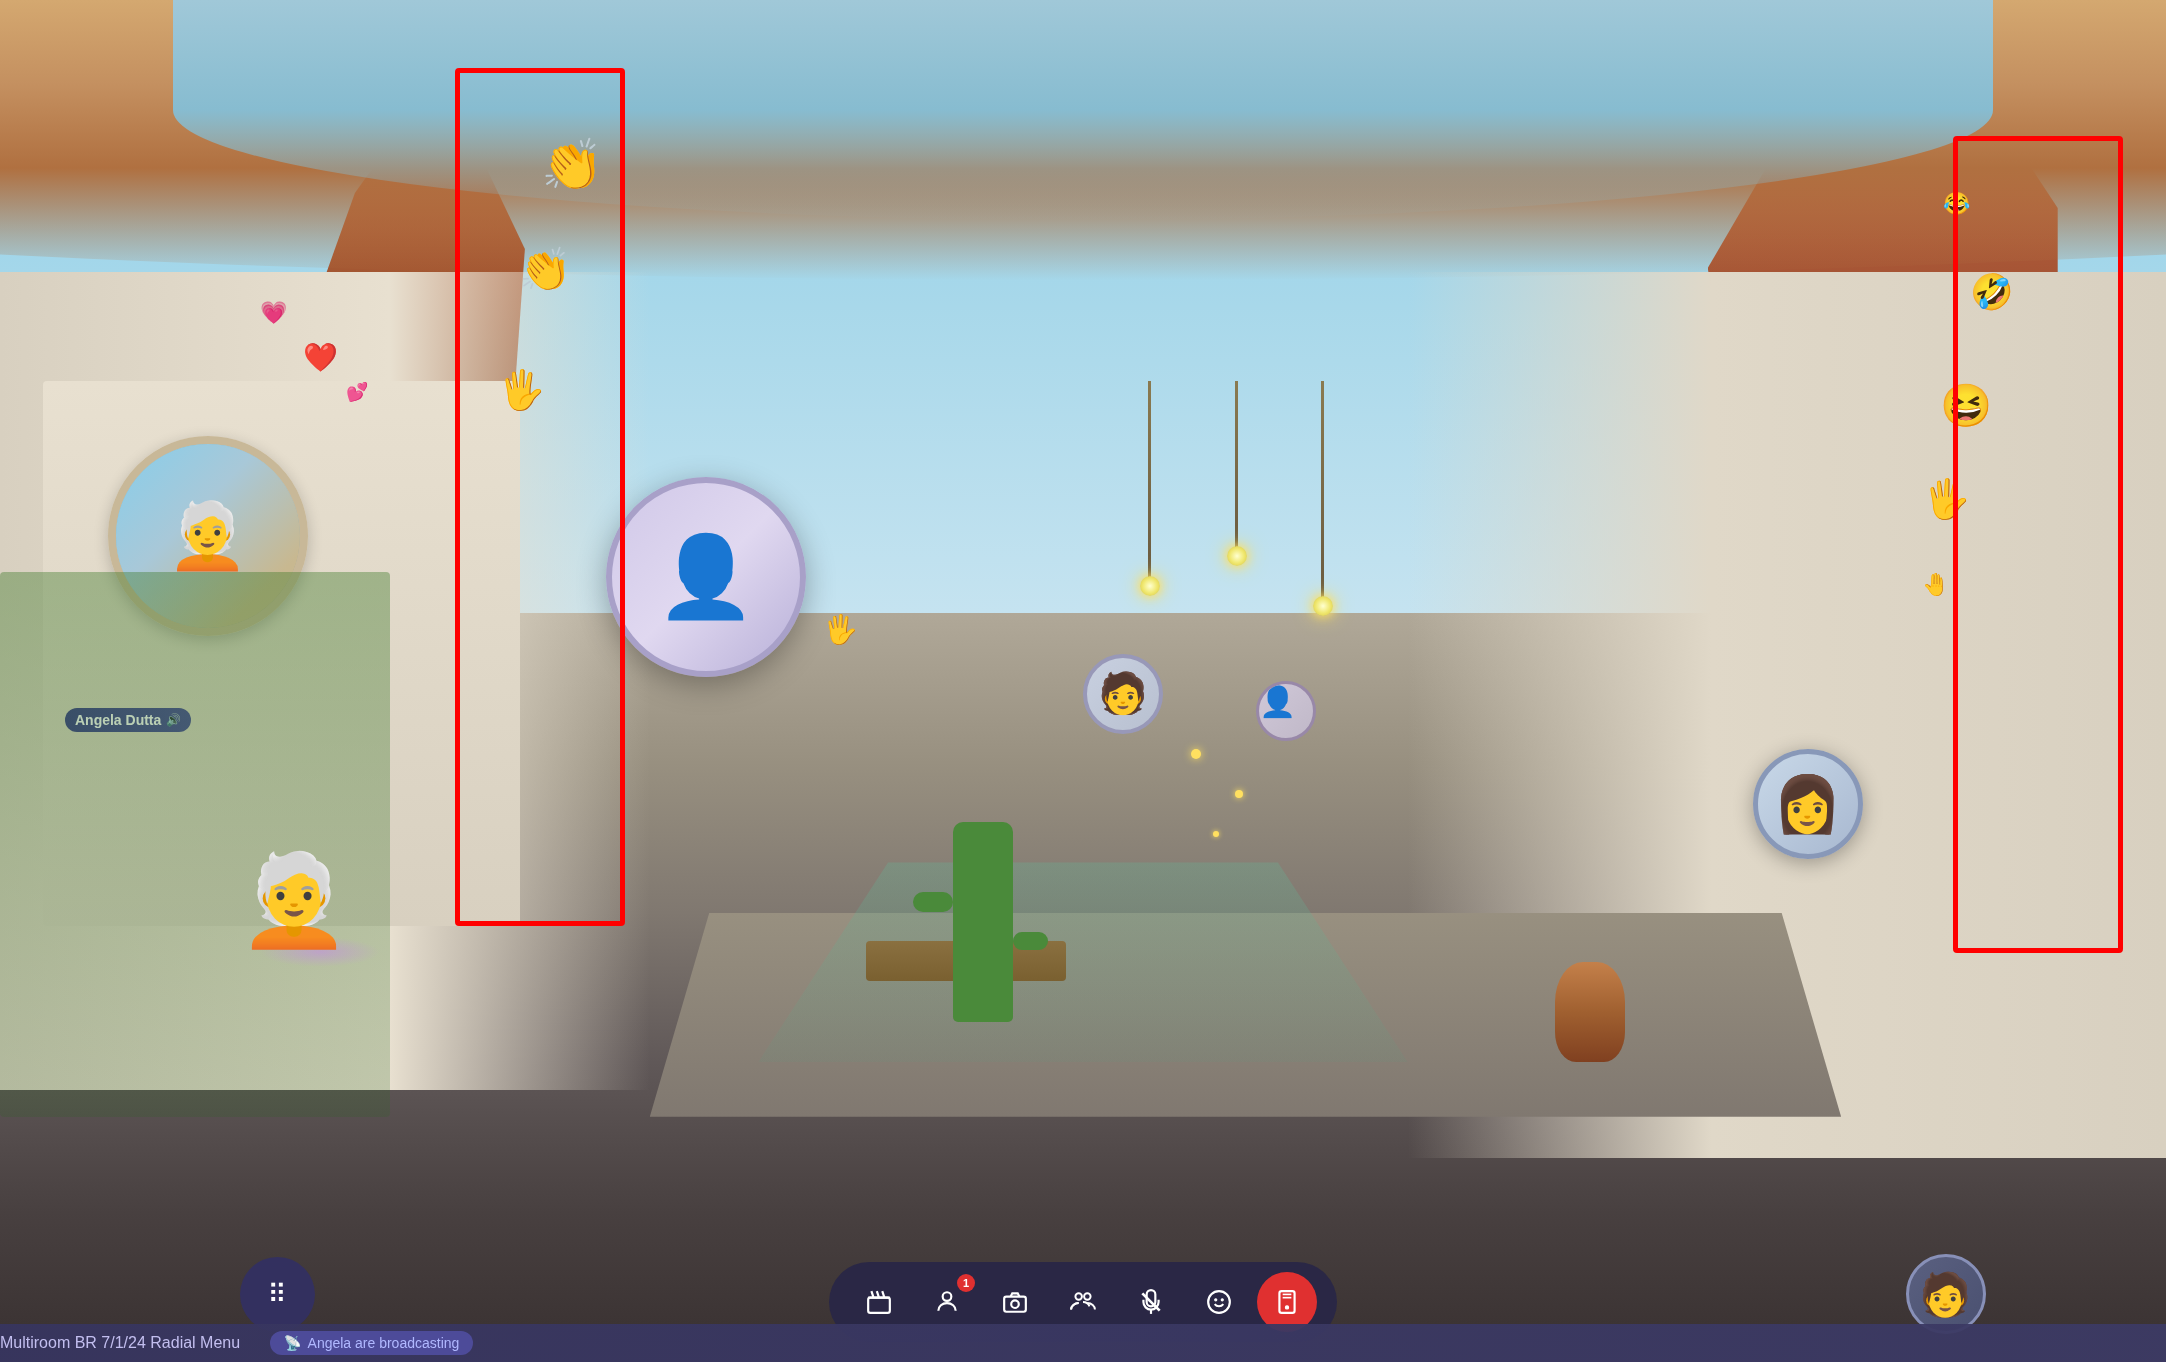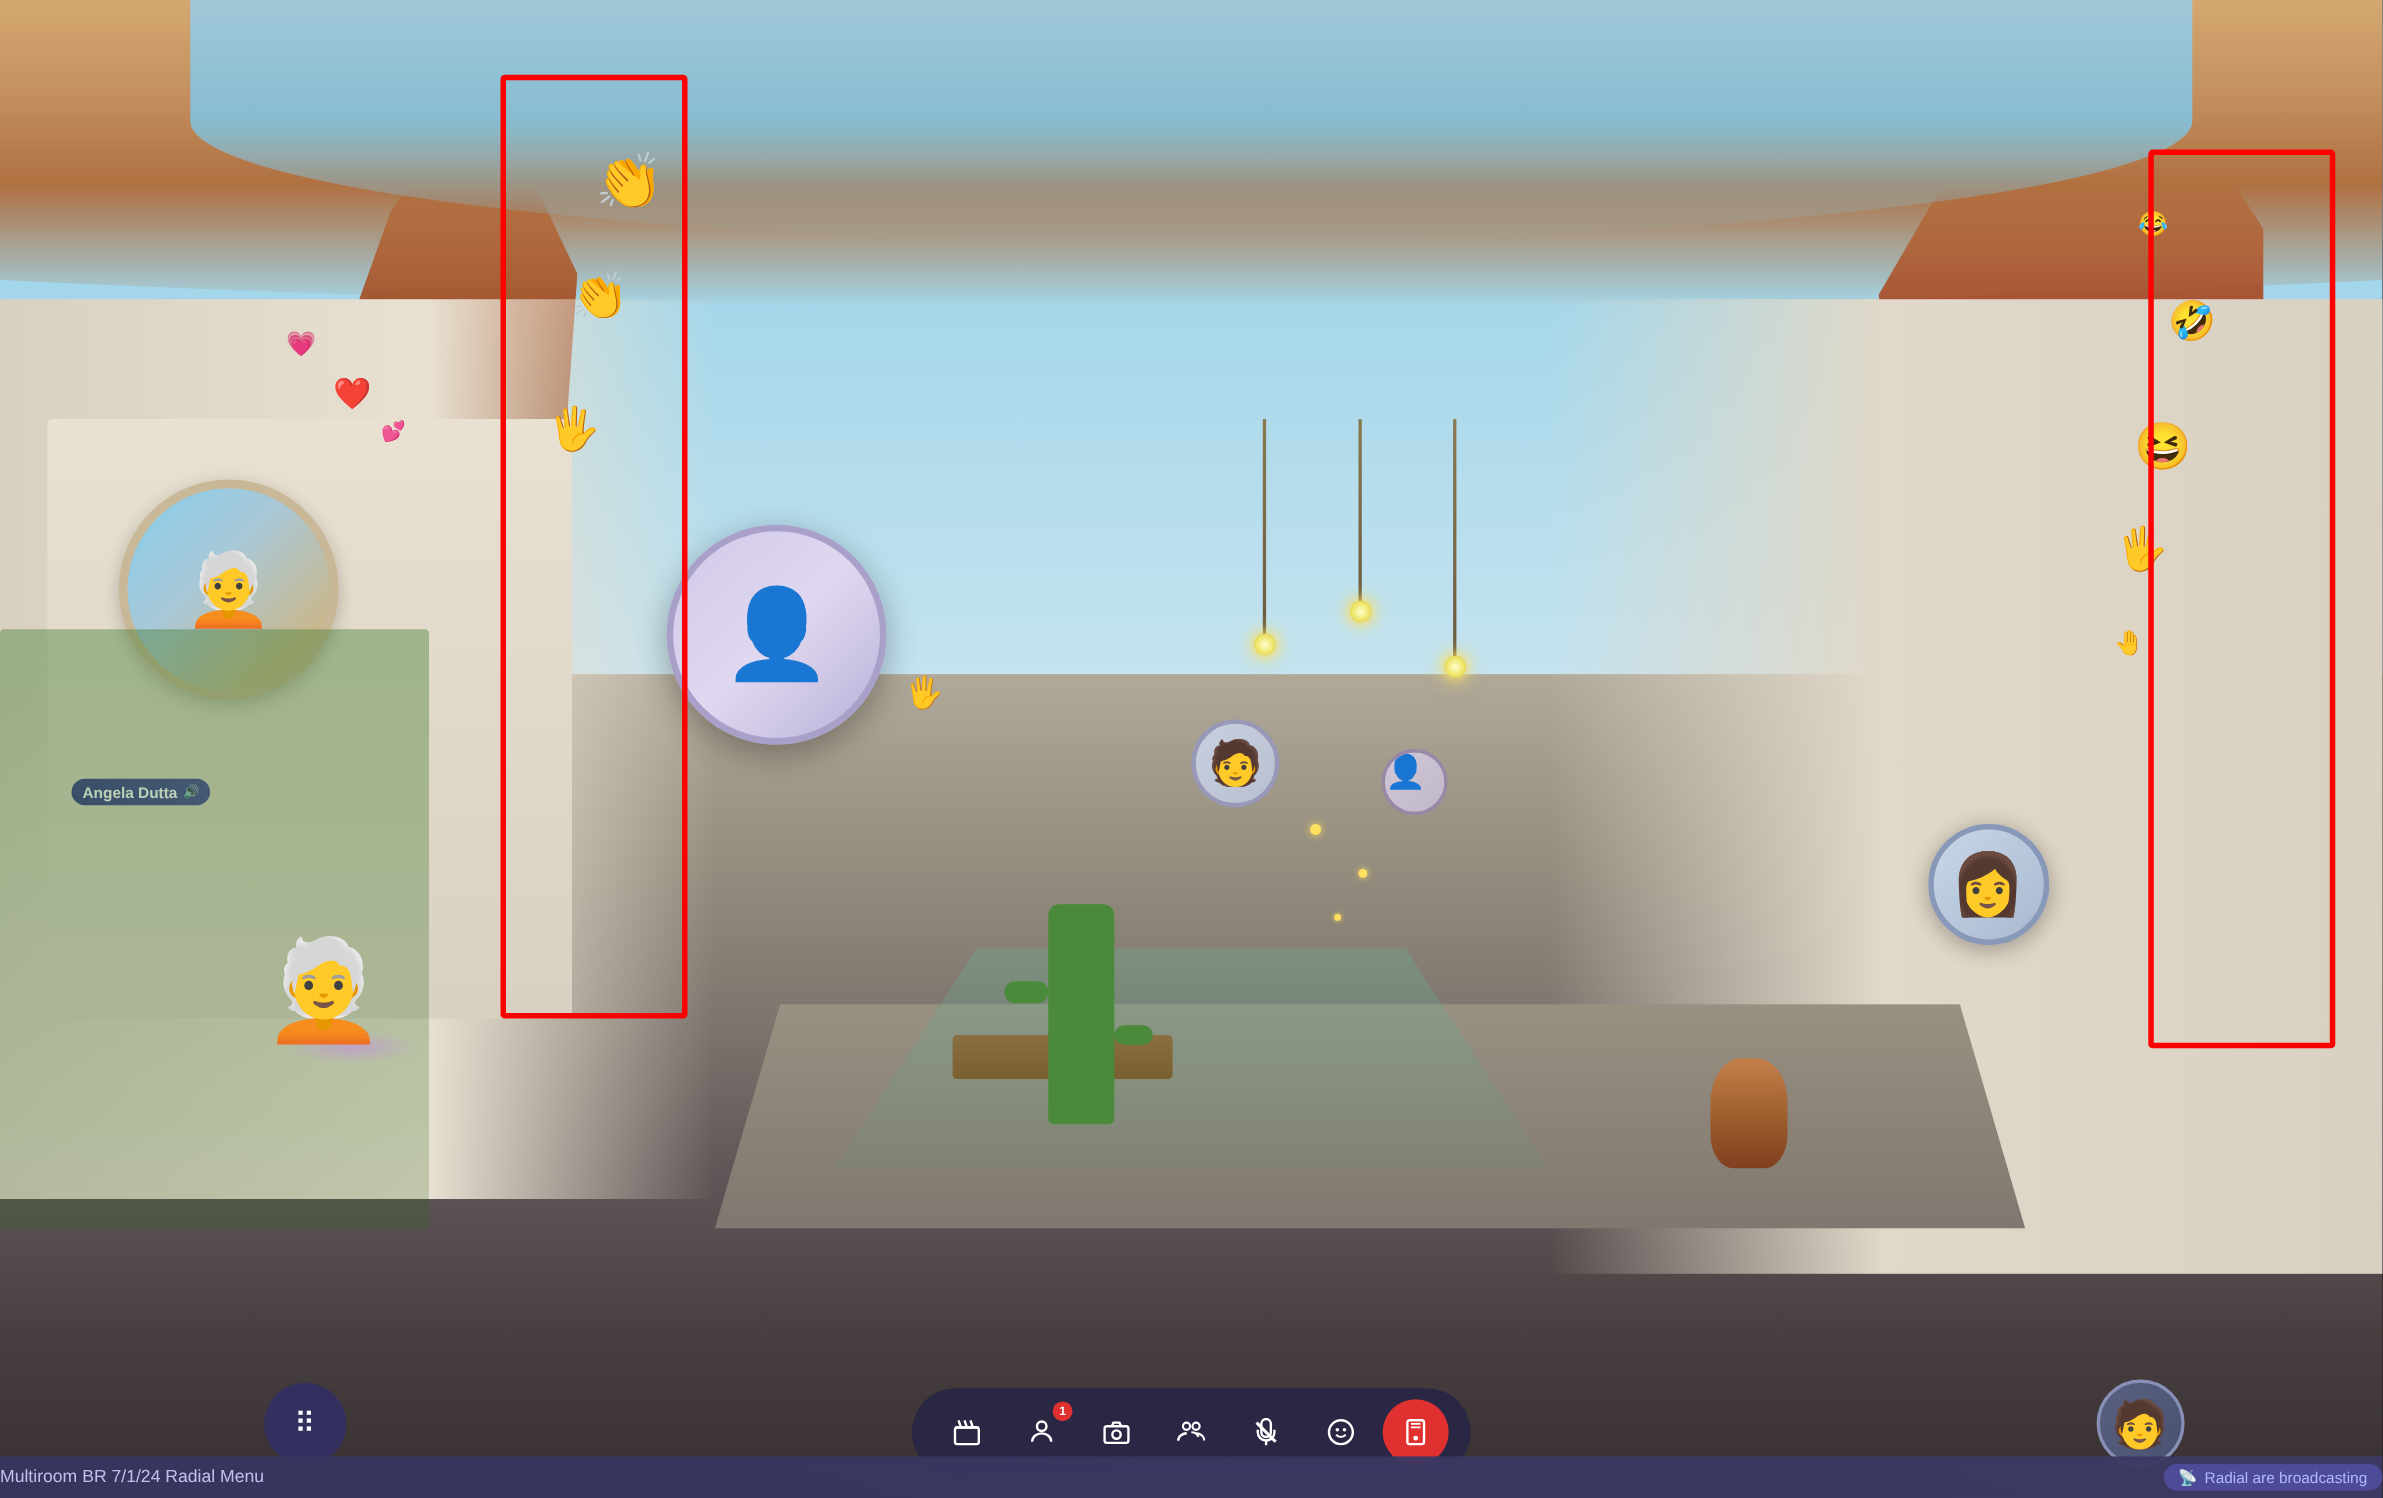--- a/index.html
+++ b/index.html
@@ -459,21 +459,21 @@
     
     .broadcast-bar {
       position: absolute;
       bottom: 0px;
       left: 0;
       right: 0;
       height: 38px;
       background: linear-gradient(90deg, rgba(55,53,95,0.95) 0%, rgba(60,58,100,0.95) 100%);
       display: flex;
       align-items: center;
-      justify-content: space-between;
+      justify-content: flex-start;
       gap: 30px;
       z-index: 250;
     }
 
     .broadcast-label {
       color: rgba(210,205,255,0.9);
       font-size: 16px;
       font-weight: 500;
     }
 
@@ -699,15 +699,15 @@
 </div>
 
 <div class="avatar-btn-right">
   <span style="font-size:42px;">🧑</span>
 </div>
 
 <div class="broadcast-bar">
   <span class="broadcast-label">Multiroom BR 7/1/24 Radial Menu</span>
   <div class="broadcasting-badge">
     <span>📡</span>
-    <span>Radial are broadcasting</span>
+    <span>Angela are broadcasting</span>
   </div>
 </div>
 
 </body></html>

